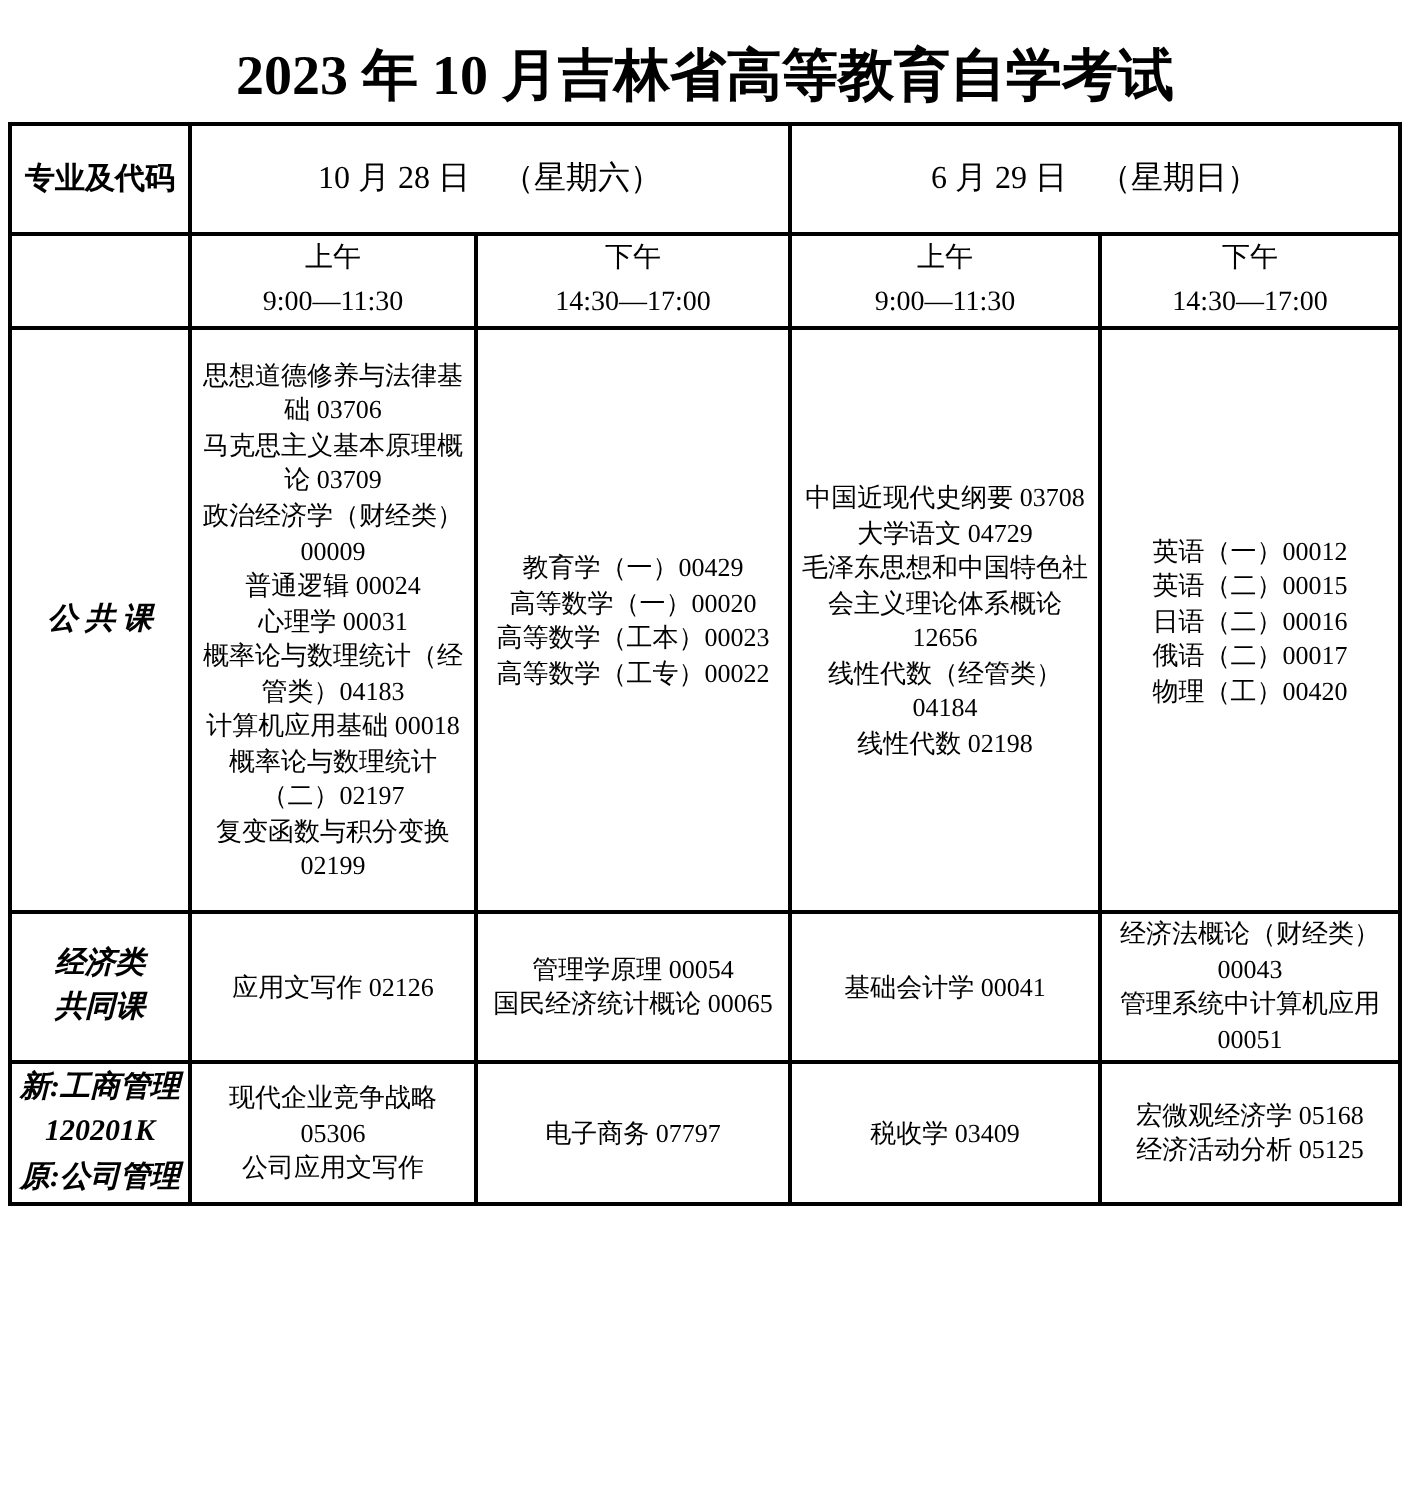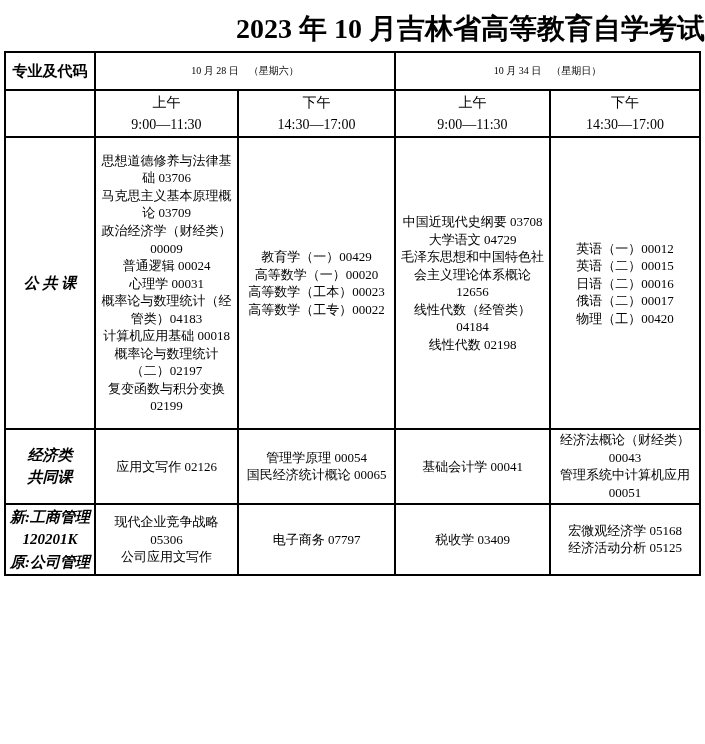--- a/index.html
+++ b/index.html
@@ -6,25 +6,25 @@
     margin: 0;
     padding: 0;
     background: #ffffff;
     width: 705px;
     height: 744px;
     overflow: hidden;
     color: #000;
     font-family: "Liberation Serif", "DejaVu Serif", serif;
   }
   .doc-title {
-    text-align: right;
+    text-align: center;
     font-weight: bold;
     font-size: 28px;
     line-height: 37px;
-    margin-top: 10px;
+    margin-top: 20px;
   }
   table.schedule {
     border-collapse: collapse;
     table-layout: fixed;
     width: 695px;
     margin-left: 4px;
     margin-top: 4px;
   }
   table.schedule td {
     border: 2px solid #000;
@@ -38,21 +38,21 @@
     font-weight: bold;
     font-size: 15px;
     line-height: 1.5;
     font-style: italic;
   }
   .hdr-corner {
     font-weight: bold;
     font-size: 15px;
   }
   .date-cell {
-    font-size: 10px;
+    font-size: 16px;
   }
   .session-cell {
     font-size: 14px;
     line-height: 1.55;
   }
   .course {
     font-size: 13px;
     line-height: 1.35;
   }
   .section-cell {
@@ -70,24 +70,24 @@
 <table class="schedule">
   <colgroup>
     <col style="width:90px">
     <col style="width:143px">
     <col style="width:157px">
     <col style="width:155px">
     <col style="width:150px">
   </colgroup>
 
   <tbody>
-      <tr style="height:38px">
+      <tr style="height:55px">
     <td class="hdr-corner">专业及代码</td>
     <td class="date-cell" colspan="2">10 月 28 日　（星期六）</td>
-    <td class="date-cell" colspan="2">10 月 34 日　（星期日）</td>
+    <td class="date-cell" colspan="2">6 月 29 日　（星期日）</td>
   </tr>
 
   <tr style="height:41px">
     <td></td>
     <td class="session-cell"><span>上午</span><br><span>9:00—11:30</span></td>
     <td class="session-cell"><span>下午</span><br><span>14:30—17:00</span></td>
     <td class="session-cell"><span>上午</span><br><span>9:00—11:30</span></td>
     <td class="session-cell"><span>下午</span><br><span>14:30—17:00</span></td>
   </tr>
 

